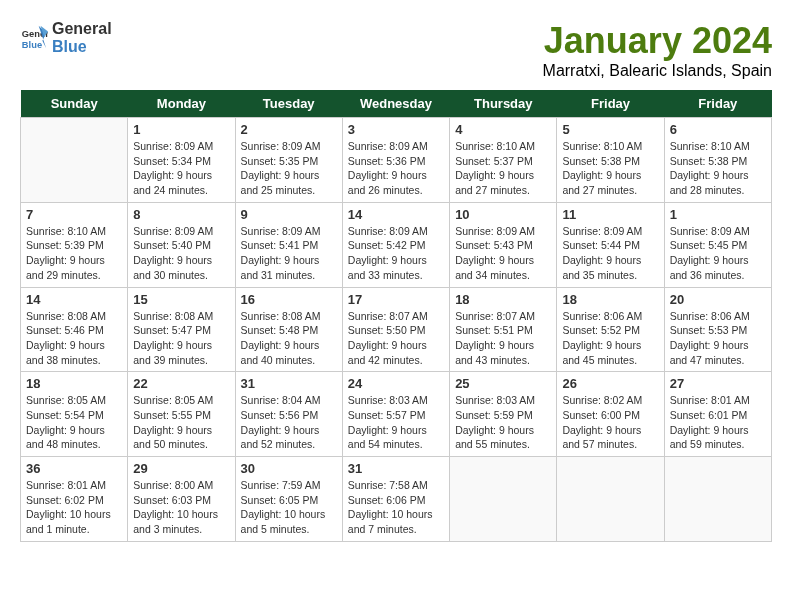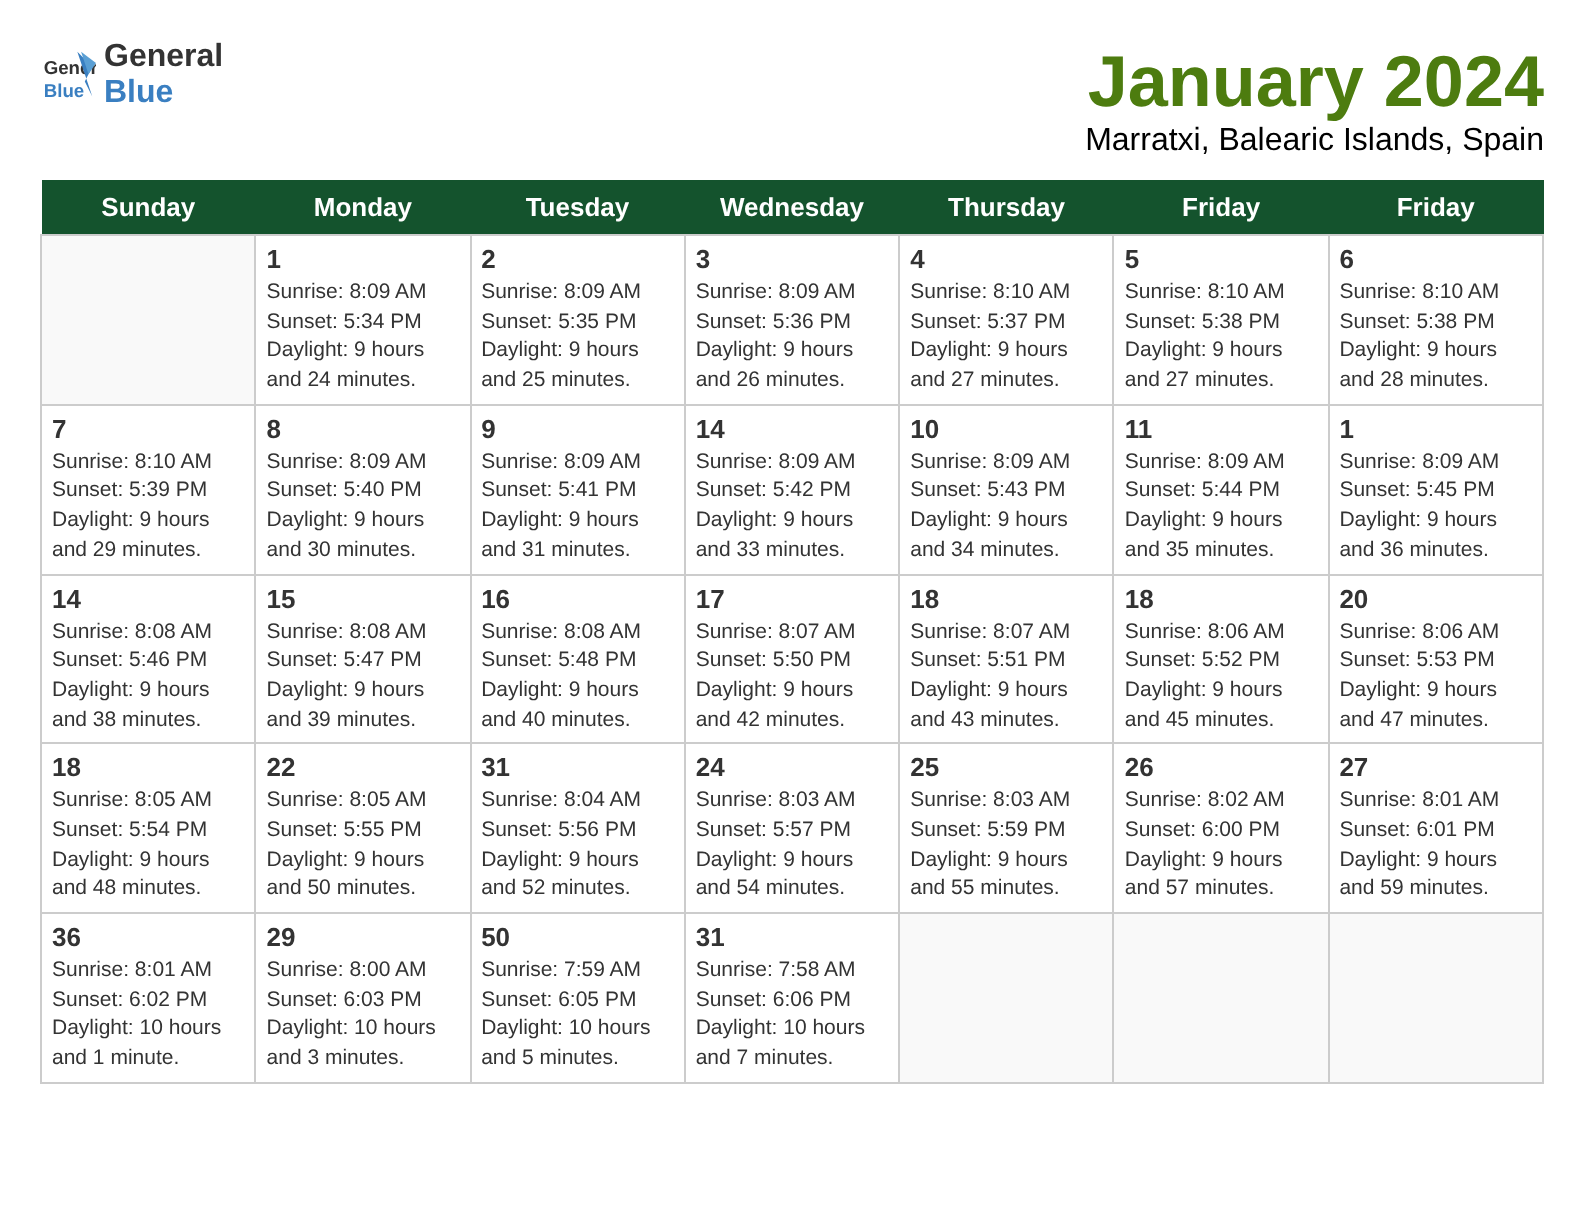--- a/index.html
+++ b/index.html
@@ -234,21 +234,21 @@
       <tr>
         <td>
           <span class="day-num">36</span>
           <div class="day-info">Sunrise: 8:01 AM<br>Sunset: 6:02 PM<br>Daylight: 10 hours<br>and 1 minute.</div>
         </td>
         <td>
           <span class="day-num">29</span>
           <div class="day-info">Sunrise: 8:00 AM<br>Sunset: 6:03 PM<br>Daylight: 10 hours<br>and 3 minutes.</div>
         </td>
         <td>
-          <span class="day-num">50</span>
+          <span class="day-num">30</span>
           <div class="day-info">Sunrise: 7:59 AM<br>Sunset: 6:05 PM<br>Daylight: 10 hours<br>and 5 minutes.</div>
         </td>
         <td>
           <span class="day-num">31</span>
           <div class="day-info">Sunrise: 7:58 AM<br>Sunset: 6:06 PM<br>Daylight: 10 hours<br>and 7 minutes.</div>
         </td>
         <td class="empty"></td>
         <td class="empty"></td>
         <td class="empty"></td>
       </tr>

